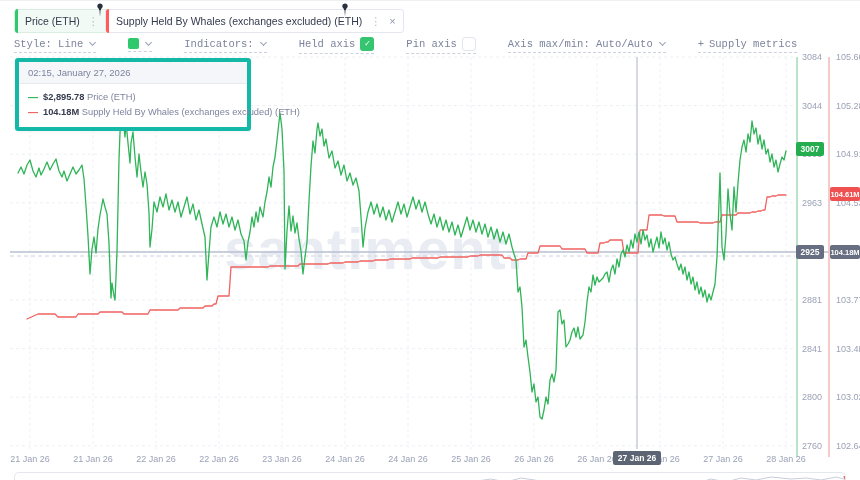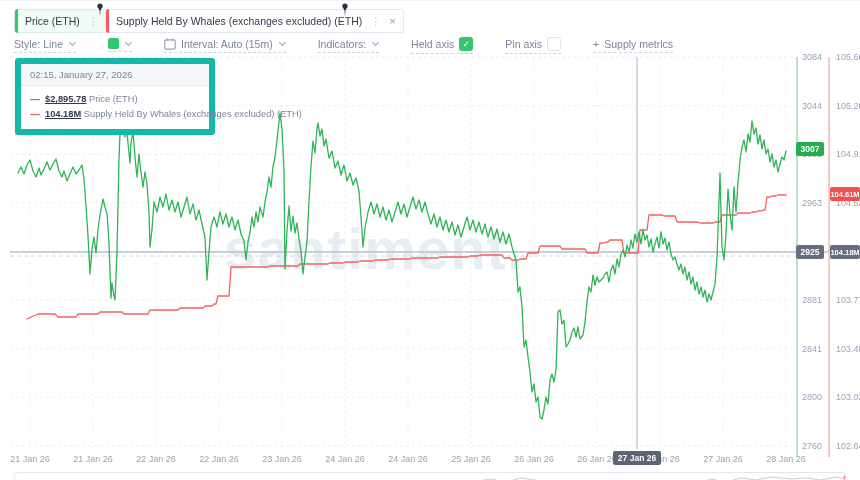--- a/index.html
+++ b/index.html
@@ -13,47 +13,47 @@
          background:#fff; border:1px solid #e3e6ee; border-radius:3px; font-size:10.5px;
          color:#333a4d; padding:0 7px 0 10px; white-space:nowrap; }
   .tab .accent { position:absolute; left:0; top:-1px; bottom:-1px; width:3px; border-radius:3px 0 0 3px; }
   .tab.green { background:#f1faf4; border-color:#d9eee1; }
   .tab .kebab { color:#b3bac9; font-size:11px; margin-left:8px; letter-spacing:0; }
   .tab .close { color:#8f97a9; font-size:11px; margin-left:8px; }
   .pin { position:absolute; top:2px; width:10px; height:14px; z-index:5; }
 
   
   .toolbar { position:absolute; top:36px; left:14px; height:16px; display:flex; align-items:center;
-             gap:32px; font-size:10.5px; color:#7c849d; white-space:nowrap; }
+             gap:32px; font-size:10.5px; color:#7c849d; white-space:nowrap;font-family:Liberation Mono, monospace; }
   .tbitem { display:flex; align-items:center; gap:5px; border-bottom:1px dashed #ccd1df; padding-bottom:2px; }
   .chev { width:5px; height:5px; border-right:1.3px solid #9aa2b6; border-bottom:1.3px solid #9aa2b6;
           transform:rotate(45deg); display:inline-block; margin:0 1px 2px 2px; }
   .swatch { width:11px; height:11px; border-radius:2px; background:#2fc86c; display:inline-block; }
   .cb { width:14px; height:14px; border-radius:3px; display:inline-flex; align-items:center; justify-content:center; }
   .cb.checked { background:#35c46f; color:#fff; font-size:9px; }
   .cb.empty { background:#fff; border:1px solid #e0e4ed; }
   .calicon { display:inline-block; }
 
   
   .chartzone { position:absolute; left:0; top:52px; width:860px; height:416px; }
   .watermark { position:absolute; left:0; top:162px; width:748px; text-align:center;
                font-size:58px; font-weight:600; letter-spacing:1px; color:#e9ecf2;
                font-family:"Liberation Sans", sans-serif; user-select:none; }
   #chart-svg { position:absolute; left:0; top:0; z-index:1; }
 
   
-  .tooltip { position:absolute; left:15px; top:5px; width:200px; z-index:3; background:#fff;
-             border:6px solid #14b8a6; border-radius:3px; box-shadow:0 1px 3px rgba(80,90,120,0.08); }
+  .tooltip { position:absolute; left:15px; top:5px; width:236px; z-index:3; background:#fff;
+             border:4px solid #14b8a6; border-radius:3px; box-shadow:0 1px 3px rgba(80,90,120,0.08); }
   .tt-header { background:#f4f6fa; border-bottom:1px solid #e7eaf1; color:#7c849d; font-size:9.5px;
                padding:5px 9px; border-radius:3px 3px 0 0; }
   .tt-body { padding:6px 9px 7px 9px; }
   .tt-row { display:flex; align-items:center; gap:5px; font-size:9.3px; color:#7c849d;
             white-space:nowrap; line-height:15px; }
   .tt-dash { font-weight:700; font-size:10px; }
-  .tt-val { font-weight:700; color:#333a4d;text-decoration:underline; }
+  .tt-val { font-weight:700; color:#333a4d; }
 
   
   .minimap { position:absolute; left:14px; top:471px; width:832px; height:12px; background:#fff;
              border:1px solid #e4e7ee; border-bottom:none; border-radius:5px 5px 0 0; overflow:hidden; }
 </style>
 </head>
 <body>
 
 <div class="app">
 
@@ -81,41 +81,36 @@
   <div class="toolbar">
     <span class="tbitem">
       <span>Style: Line</span>
         <span class="chev"></span>
     </span>
     <span class="tbitem">
       <span class="swatch"></span>
         <span class="chev"></span>
     </span>
     <span class="tbitem">
-      <svg class="calicon" width="12" height="12" viewBox="0 0 12 12">
-        <rect x="0.8" y="1.8" width="10.4" height="9.4" rx="1.5" fill="none" stroke="#9aa2b6" stroke-width="1.2"></rect>
-        <line x1="3.5" y1="0.5" x2="3.5" y2="3" stroke="#9aa2b6" stroke-width="1.2"></line>
-        <line x1="8.5" y1="0.5" x2="8.5" y2="3" stroke="#9aa2b6" stroke-width="1.2"></line>
-      </svg>
-      <span>Interval: Auto (15m)</span>
-        <span class="chev"></span>
-    </span>
-    <span class="tbitem">
       <span>Indicators:</span>
         <span class="chev"></span>
     </span>
     <span class="tbitem">
       <span>Held axis</span>
       <span class="cb checked">
           <span>✓</span>
         </span>
     </span>
     <span class="tbitem">
       <span>Pin axis</span>
       <span class="cb empty"></span>
+    </span>
+    <span class="tbitem">
+      <span>Axis max/min: Auto/Auto</span>
+        <span class="chev"></span>
     </span>
     <span class="tbitem">
       <span>+</span>
       <span>Supply metrics</span>
     </span>
   </div>
 
   <div class="chartzone">
     <div class="watermark">santiment.</div>
     <svg id="chart-svg" width="860" height="416" viewBox="0 52 860 416">

